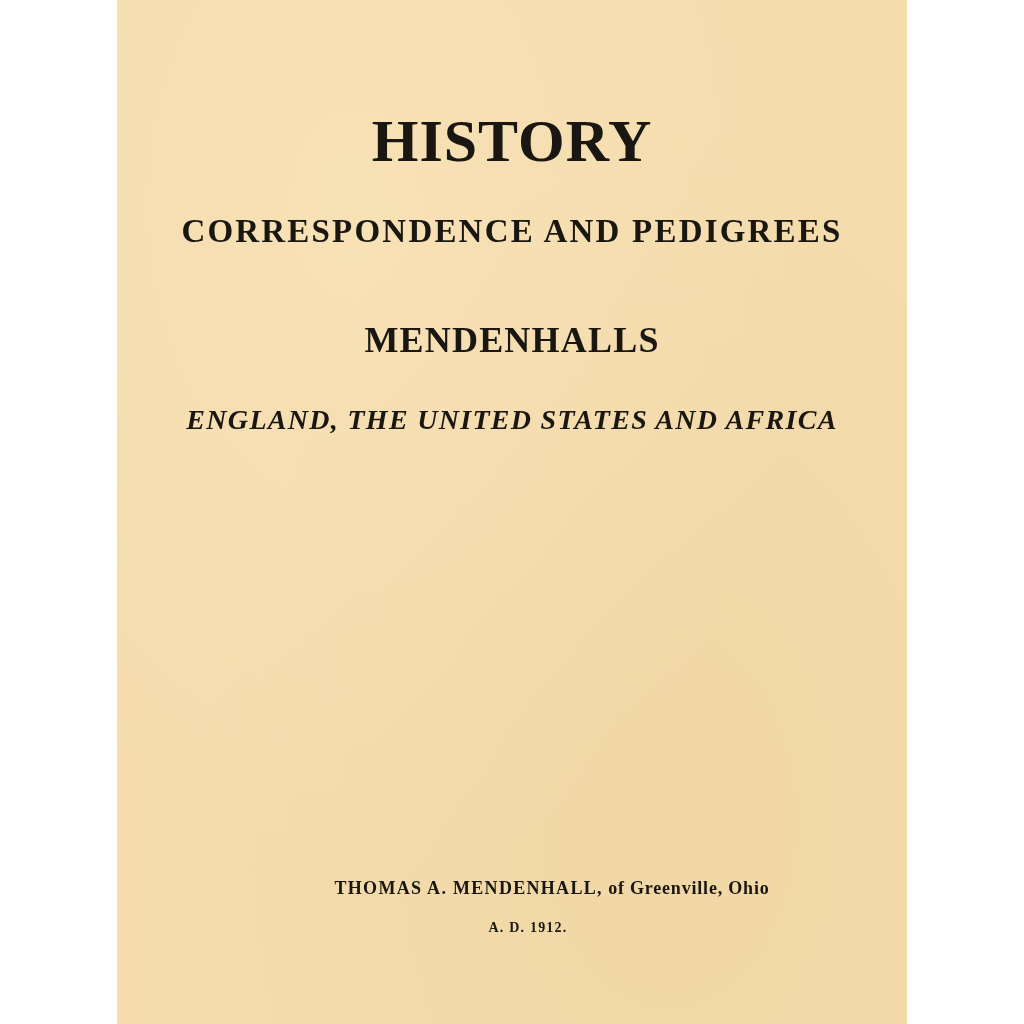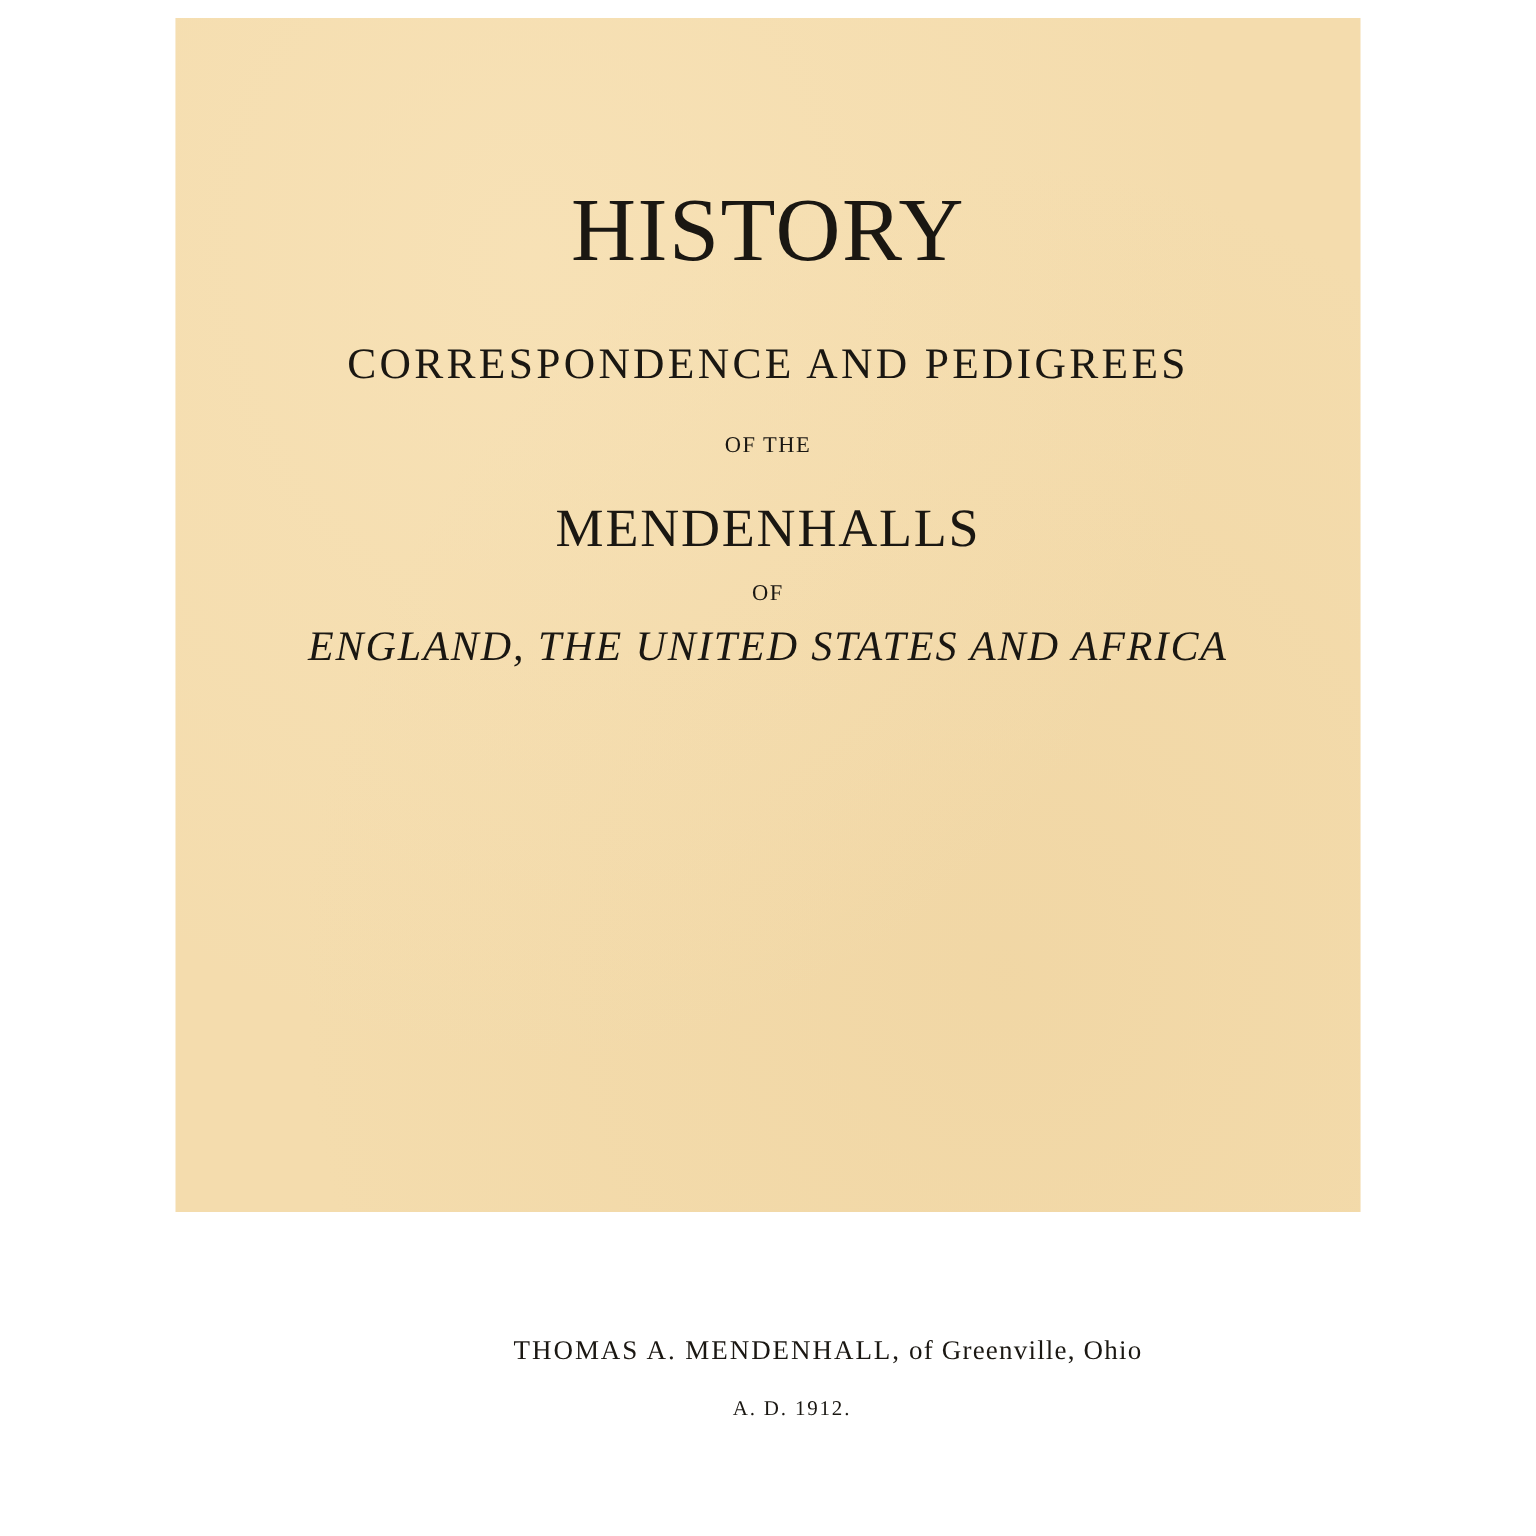--- a/index.html
+++ b/index.html
@@ -9,46 +9,47 @@
     }
     body {
       width: 1024px;
       height: 1024px;
       position: relative;
       overflow: hidden;
     }
     .page {
       position: absolute;
       left: 117px;
-      top: 12px;
+      top: 0;
       width: 790px;
-      height: 796px;
+      height: 1024px;
       background: #f4dcad;
       background-image:
         radial-gradient(ellipse at 30% 20%, rgba(250,230,190,0.5), rgba(0,0,0,0) 60%),
         radial-gradient(ellipse at 70% 80%, rgba(235,205,150,0.35), rgba(0,0,0,0) 60%);
       color: #1a1712;
       font-family: "Liberation Serif", "DejaVu Serif", serif;
+      font-weight: bold;
     }
     .line {
       position: absolute;
       left: 0;
       width: 100%;
       text-align: center;
       white-space: nowrap;
     }
     .title {
       top: 106px;
       font-size: 60px;
       letter-spacing: 1px;
       line-height: 70px;
     }
     .subtitle {
       top: 214px;
-      font-size: 29px;
+      font-size: 33px;
       letter-spacing: 2.2px;
       line-height: 34px;
     }
     .small-caps {
       font-size: 15px;
       letter-spacing: 1px;
       line-height: 20px;
     }
     .of-the { top: 275px; }
     .family {
@@ -86,21 +87,19 @@
       line-height: 20px;
       padding-left: 16px;
     }
   </style>
 </head>
 <body>
 
 <div class="page">
   <div class="line title">HISTORY</div>
   <div class="line subtitle">CORRESPONDENCE AND PEDIGREES</div>
-  <div class="line small-caps of-the">OF THE</div>
   <div class="line family">MENDENHALLS</div>
-  <div class="line small-caps of">OF</div>
   <div class="line places">ENGLAND, THE UNITED STATES AND AFRICA</div>
   <div class="line author">
     <span class="caps">THOMAS A. MENDENHALL,</span><span> of Greenville, Ohio</span>
   </div>
   <div class="line date">A. D. 1912.</div>
 </div>
 
 </body></html>

